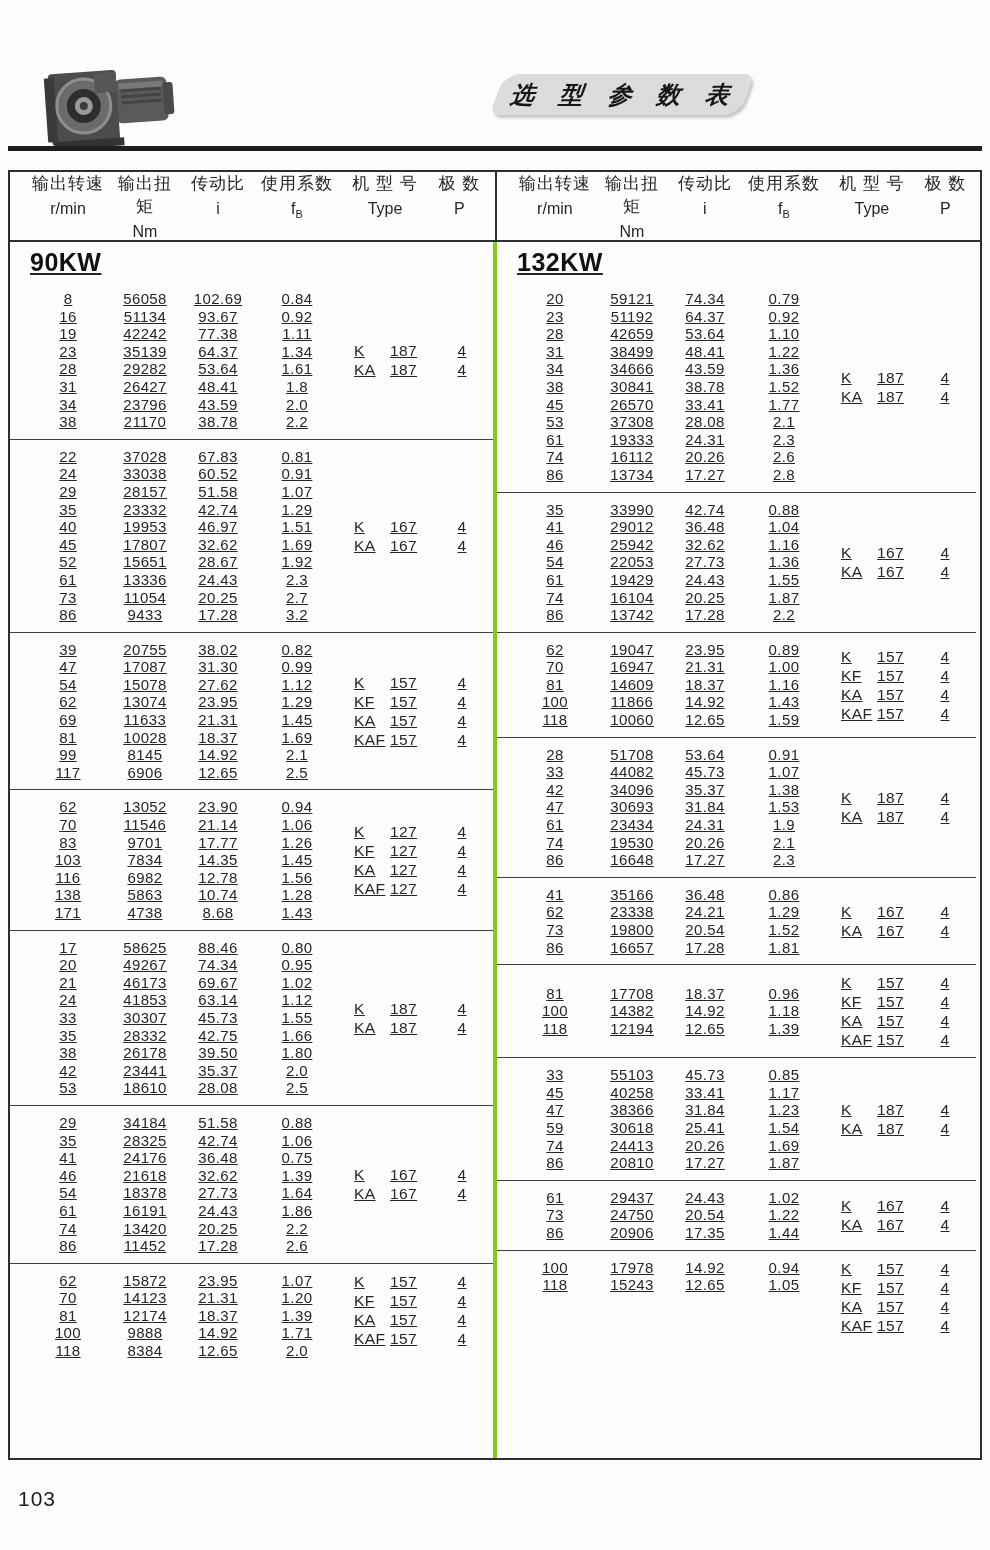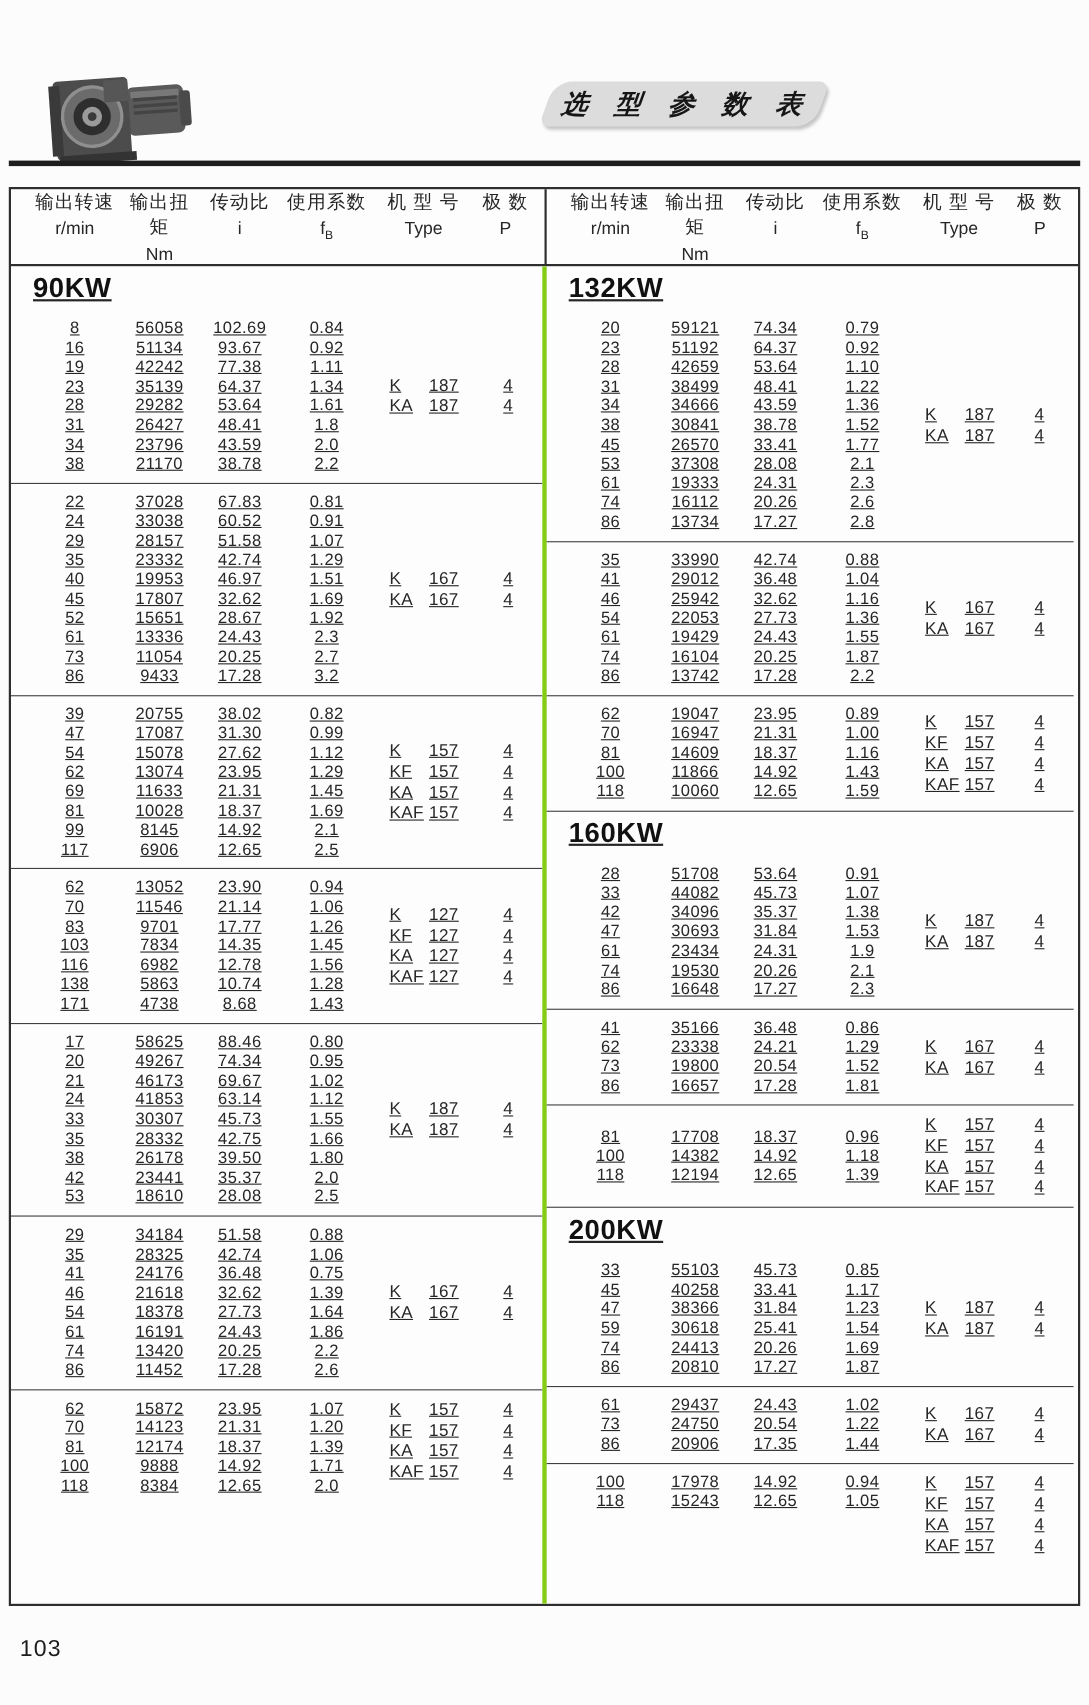--- a/index.html
+++ b/index.html
@@ -811,21 +811,20 @@
                 <div class="tp">4</div>
               </div>
               <div class="trow">
                 <div class="tprefix">KAF</div>
                 <div class="tnum">157</div>
                 <div class="tp">4</div>
               </div>
             </div>
           </div>
           <div class="sep"></div>
-          <div class="sec-title">160KW</div>
           <div class="block">
             <div class="rows">
               <div class="drow">
                 <div class="dcell">28</div>
                 <div class="dcell">51708</div>
                 <div class="dcell">53.64</div>
                 <div class="dcell">0.91</div>
               </div>
               <div class="drow">
                 <div class="dcell">33</div>
@@ -957,21 +956,20 @@
                 <div class="tp">4</div>
               </div>
               <div class="trow">
                 <div class="tprefix">KAF</div>
                 <div class="tnum">157</div>
                 <div class="tp">4</div>
               </div>
             </div>
           </div>
           <div class="sep"></div>
-          <div class="sec-title">200KW</div>
           <div class="block">
             <div class="rows">
               <div class="drow">
                 <div class="dcell">33</div>
                 <div class="dcell">55103</div>
                 <div class="dcell">45.73</div>
                 <div class="dcell">0.85</div>
               </div>
               <div class="drow">
                 <div class="dcell">45</div>

